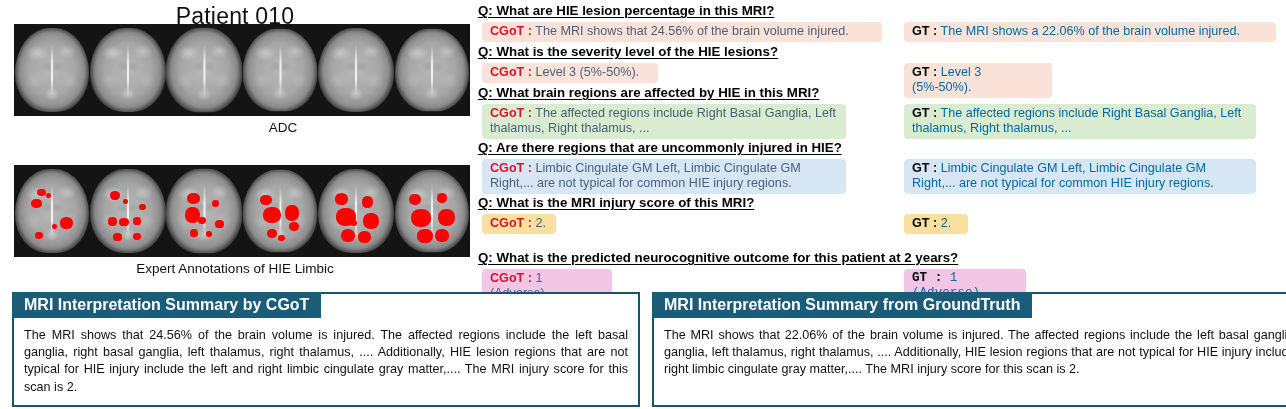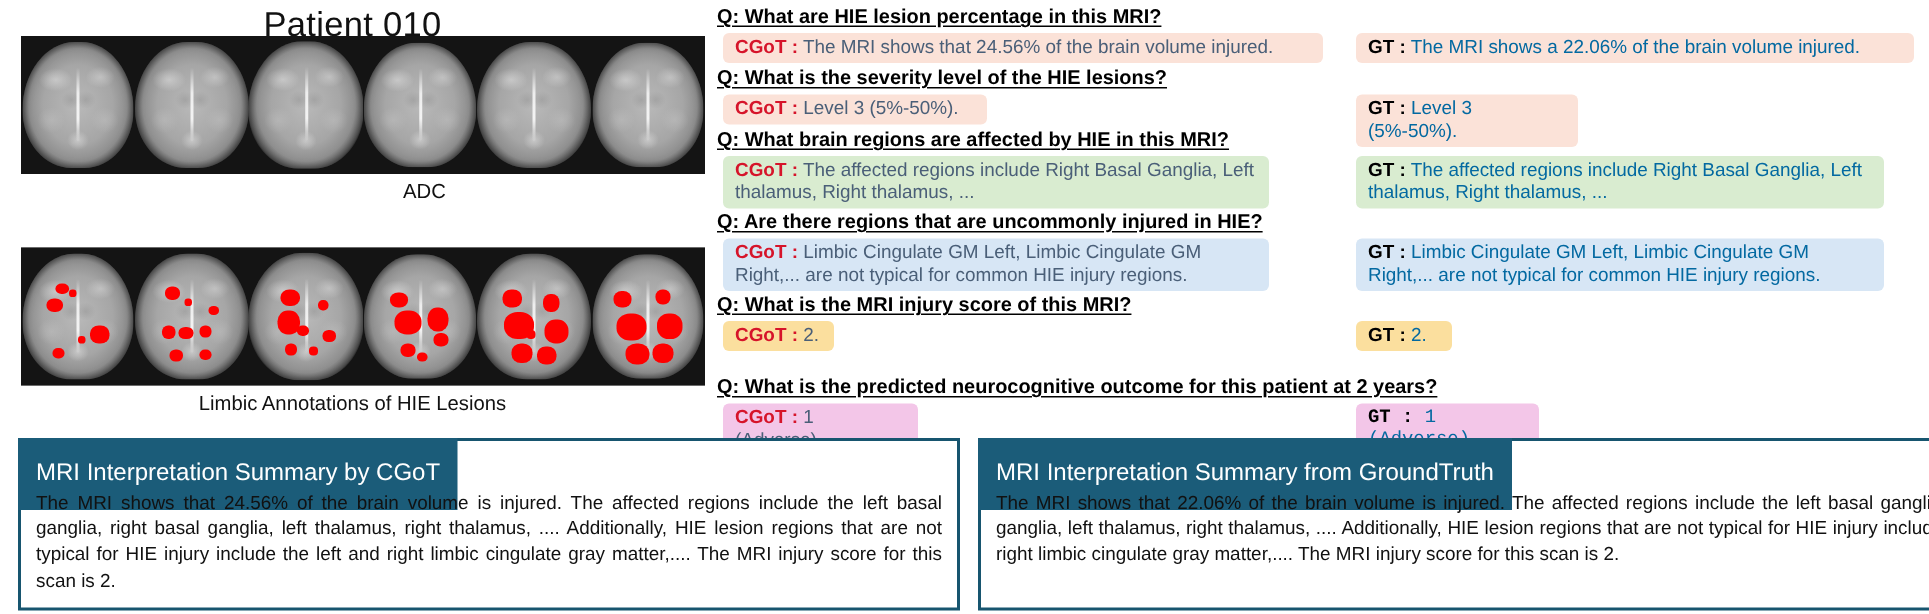--- a/index.html
+++ b/index.html
@@ -82,21 +82,21 @@
   .gt .ans{color:#0369a1;}
 
   
   .summary{position:absolute;top:292px;height:115px;box-sizing:border-box;
            border:2px solid #17556f;background:#fff;}
   #summary-cgot{left:12px;width:628px;}
   #summary-gt{left:652px;width:722px;}
   .summary-header{
     position:absolute;left:-2px;top:-2px;height:26px;
     background:#1b5c79;color:#fff;font-size:16px;
-    display:flex;align-items:center;padding:11px 12px;white-space:nowrap;
+    display:flex;align-items:center;padding:0 12px;white-space:nowrap;font-weight:bold;
   }
   .summary-body{
     position:absolute;left:0;top:26px;right:0;bottom:0;
     padding:7px 10px 0 10px;font-size:12.6px;line-height:17.2px;
     color:#111;text-align:justify;
   }
 </style>
 </head>
 <body>
 
@@ -191,21 +191,21 @@
       <div class="lesions">
         <div class="les" style="left:20%;top:32%;width:12px;height:11px;"></div>
         <div class="les" style="left:22%;top:48%;width:20px;height:18px;"></div>
         <div class="les" style="left:56%;top:30%;width:10px;height:10px;"></div>
         <div class="les" style="left:58%;top:48%;width:17px;height:17px;"></div>
         <div class="les" style="left:30%;top:70%;width:16px;height:14px;"></div>
         <div class="les" style="left:54%;top:70%;width:14px;height:13px;"></div>
       </div>
     </div>
   </div>
-  <div id="lesion-caption" class="strip-caption">Limbic Annotations of HIE Lesions</div>
+  <div id="lesion-caption" class="strip-caption">Expert Annotations of HIE Limbic</div>
 </div>
 
 <div id="qa-panel">
 
   <div class="q-row" style="top:3px;">Q: What are HIE lesion percentage in this MRI?</div>
   <div class="bubble cgot" style="left:12px;top:22px;width:400px;background:#fbe2d8;">
     <span class="tag">CGoT :</span>
     <span class="ans">The MRI shows that 24.56% of the brain volume injured.</span>
   </div>
   <div class="bubble gt" style="left:434px;top:22px;width:372px;background:#fbe2d8;">

